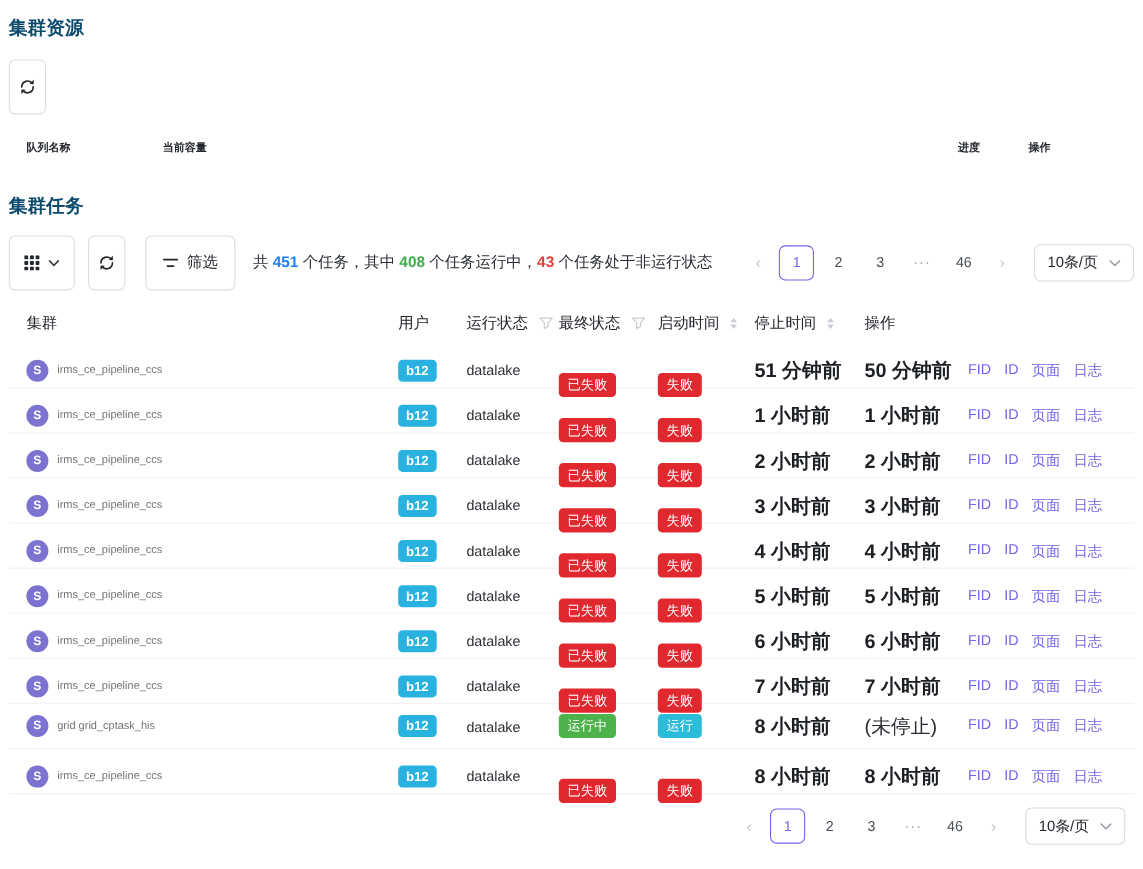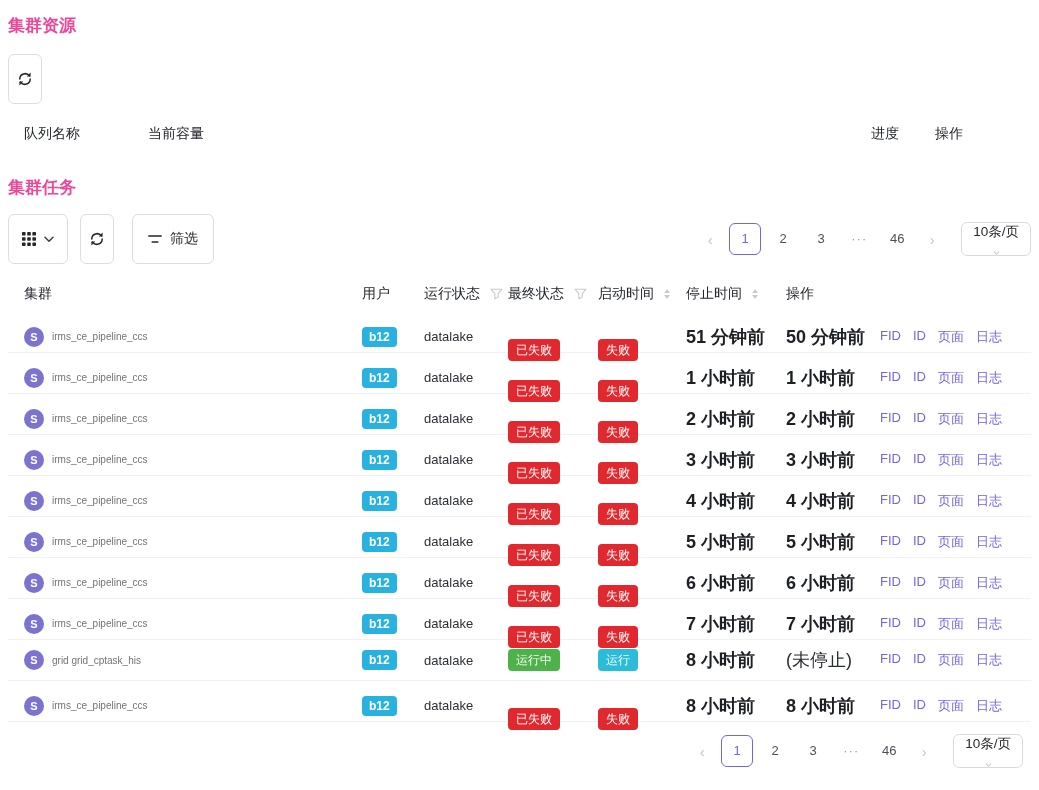--- a/index.html
+++ b/index.html
@@ -1,33 +1,33 @@
 <!DOCTYPE html>
 <html style="--accent: #7265e6; --blue: #2080f8; --green-txt: #3fae4d; --red-txt: #e23f3b; --red: #e0282e; --green: #4db24a; --cyan: #2abcd9; --cyan-tag: #29b2df; --avatar: #7b73cf; --progress-blue: #1677ff; --progress-blue-lt: #3f93ff;"><head>
 <meta charset="utf-8">
 <style>
   * { margin:0; padding:0; box-sizing:border-box; }
   html,body { width:1039px; height:790px; overflow:hidden; background:#fff;
     font-family:"Liberation Sans","DejaVu Sans",sans-serif; color:#2b2e35; }
   .page { padding:14px 8px 0 8px; }
 
-  h2.sec-title { font-size:17px; font-weight:700; color:#ec4899; line-height:24px; }
+  h2.sec-title { font-size:17px; font-weight:700; color:#0c4a6e; line-height:24px; }
 
   
   .btn { display:inline-flex; align-items:center; justify-content:center; gap:8px;
     height:50px; border:1px solid #dadde2; border-radius:6px; background:#fff;
     cursor:pointer; font-size:14px; color:#25282e; }
   .btn-icon { width:34px; }
   .btn-grid { width:60px; }
   .btn-filter { padding:0 15px; }
 
   
   .res-header { display:grid; grid-template-columns:124px 1fr 64px 80px;
     align-items:center; padding:0 16px; height:40px; margin-top:10px;
-    font-size:14px; font-weight:400; color:#23262d; }
+    font-size:10px; font-weight:700; color:#23262d; }
   .res-row { display:grid; grid-template-columns:124px 1fr 64px 80px;
     align-items:center; padding:0 16px; height:46px; border-bottom:1px solid #eff1f3;
     font-size:13px; }
   .prog-track { width:724px; max-width:100%; height:10px; border-radius:5px;
     background:#e9eaec; overflow:hidden; }
   .prog-fill { height:100%; border-radius:5px 2px 2px 5px;
     background:repeating-linear-gradient(45deg, var(--progress-blue) 0 11px, var(--progress-blue-lt) 11px 22px); }
   .prog-label { font-size:13px; color:#2b2e35; padding-left:14px; }
   a.link { color:var(--accent); text-decoration:none; font-size:13px; cursor:pointer; }
 
@@ -43,21 +43,21 @@
   
   .pg { display:flex; align-items:center; gap:6px; font-size:13px; color:#4a4f58; }
   .pg-arrow { width:26px; text-align:center; color:#c2c6cc; font-size:15px; cursor:pointer; }
   .pg-list { display:flex; align-items:center; gap:6px; }
   .pg-num { min-width:32px; height:32px; line-height:30px; text-align:center;
     border:1px solid transparent; border-radius:6px; cursor:pointer; }
   .pg-num.active { border-color:var(--accent); color:var(--accent); }
   .pg-num.ellipsis { color:#9aa0a8; cursor:default; letter-spacing:1px; }
   .pg-size { display:flex; align-items:center; gap:10px; height:34px; padding:0 11px;
     border:1px solid #d7dade; border-radius:6px; margin-left:10px; font-size:13.5px;
-    color:#25282e; cursor:pointer;flex-direction:column; }
+    color:#25282e; cursor:pointer; }
 
   
   .task-header, .task-row { display:grid;
     grid-template-columns:338px 62px 84px 90px 88px 100px 94px 1fr;
     align-items:center; padding:0 16px; }
   .task-header { height:36px; margin-top:12px; font-size:14px; font-weight:500; color:#23262d; }
   .task-row { height:41px; border-bottom:1px solid #eff1f3; font-size:13px; }
   .hcell { display:flex; align-items:center; gap:10px; }
   .name-cell { display:flex; align-items:center; gap:8px; }
   .avatar { width:20px; height:20px; border-radius:50%; background:var(--avatar);
@@ -145,20 +145,23 @@
         </svg>
       </button>
       <span class="gap" style="width:18px;"></span>
       <button class="btn btn-filter">
         <svg width="14" height="11" viewBox="0 0 14 11">
           <line x1="0.8" y1="2" x2="13.2" y2="2" stroke="#23262c" stroke-width="1.5" stroke-linecap="round"></line>
           <line x1="4.2" y1="8" x2="9.8" y2="8" stroke="#23262c" stroke-width="1.5" stroke-linecap="round"></line>
         </svg>
         <span>筛选</span>
       </button>
+      <span class="summary">
+        <span>共 </span><b class="n-blue">451</b><span> 个任务，其中 </span><b class="n-green">408</b><span> 个任务运行中，</span><b class="n-red">43</b><span> 个任务处于非运行状态</span>
+      </span>
       <span class="spacer"></span>
       <span class="pg-mount">
   <div class="pg">
     <span class="pg-arrow">‹</span>
     <span class="pg-list">
               <span class="pg-num active">1</span>
               <span class="pg-num">2</span>
               <span class="pg-num">3</span>
               <span class="pg-num ellipsis">···</span>
               <span class="pg-num">46</span>

